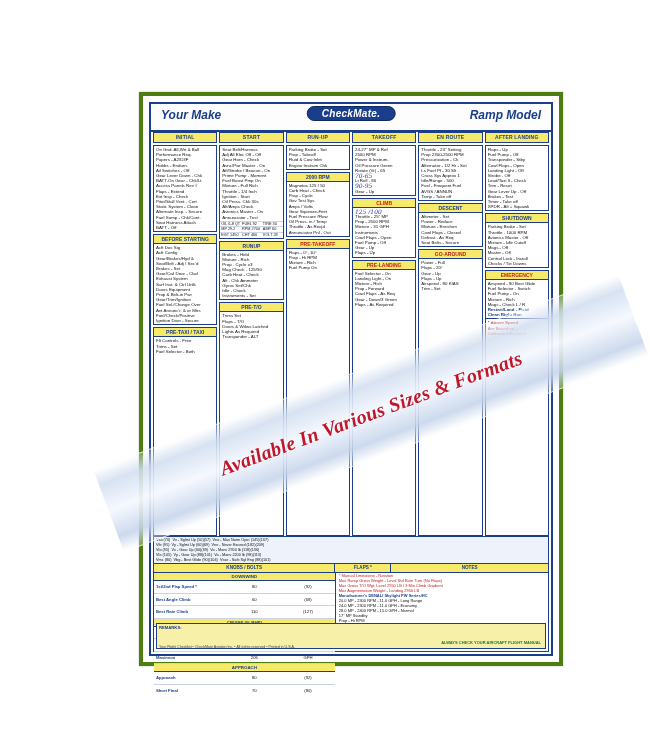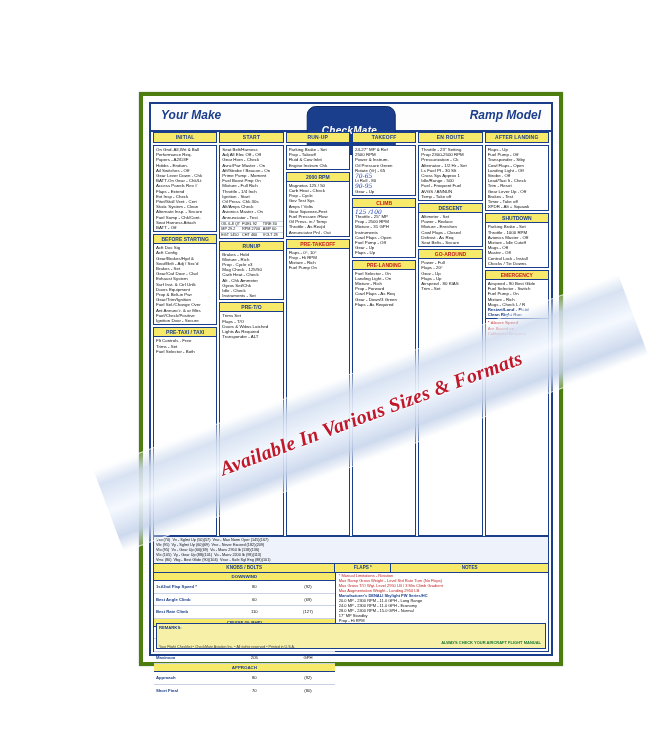--- a/index.html
+++ b/index.html
@@ -34,21 +34,21 @@
     position:absolute;left:10px;top:4px;
     color:#1a3e8c;font-style:italic;font-weight:bold;font-size:12px;
   }
   .hdr .model{
     position:absolute;right:10px;top:4px;
     color:#1a3e8c;font-style:italic;font-weight:bold;font-size:12px;
   }
   .logo{
     position:absolute;left:50%;top:2px;transform:translateX(-50%);
     background:#1a3e8c;color:#fff;border-radius:9px;
-    padding:18px 14px;font-size:10px;font-weight:bold;font-style:italic;
+    padding:1px 14px;font-size:10px;font-weight:bold;font-style:italic;
     letter-spacing:.3px;border:1px solid #0e2a63;
   }
 
   
   .grid{
     position:absolute;left:0;top:26px;right:0;bottom:0;
   }
   .colhead-row{
     position:absolute;left:2px;right:2px;top:2px;height:11px;
     display:flex;gap:2px;

